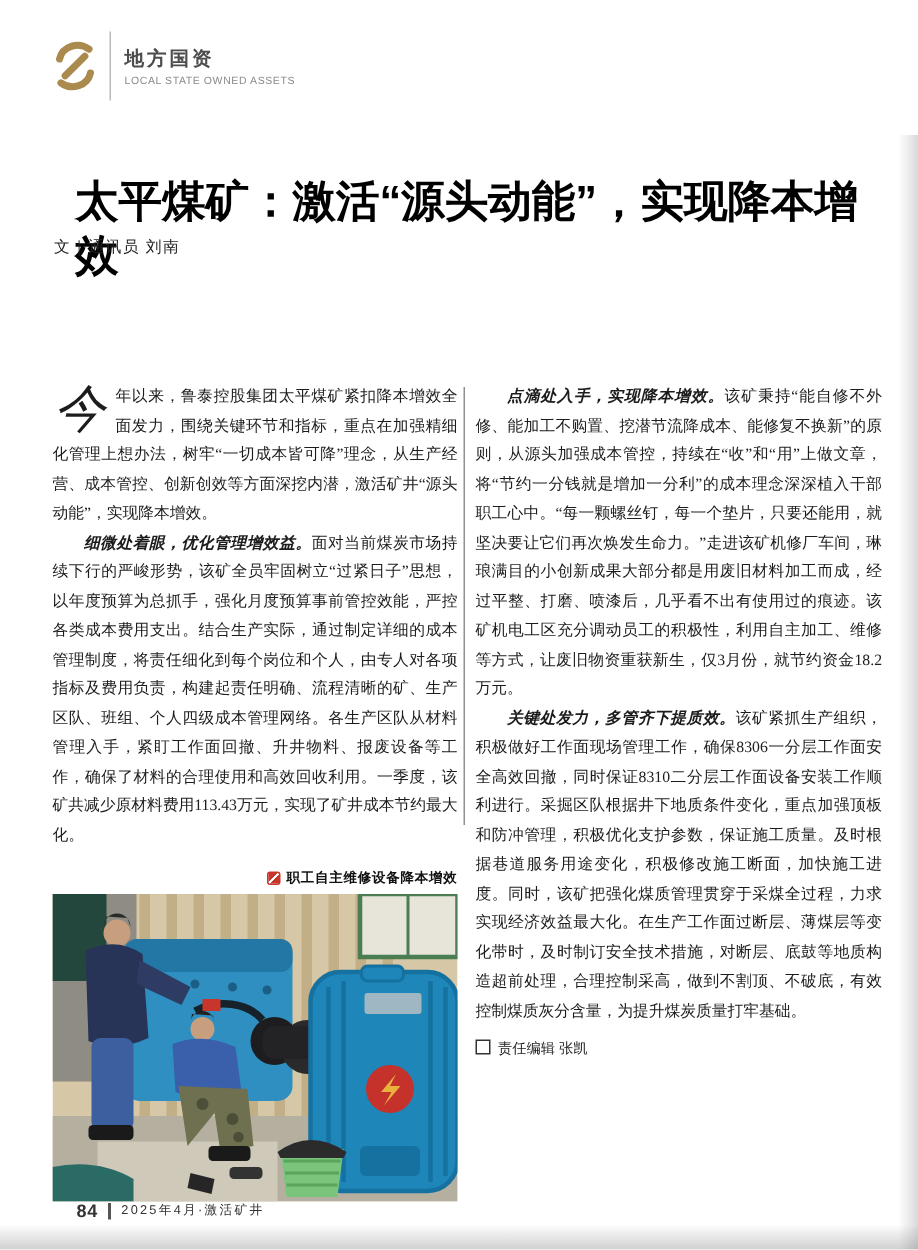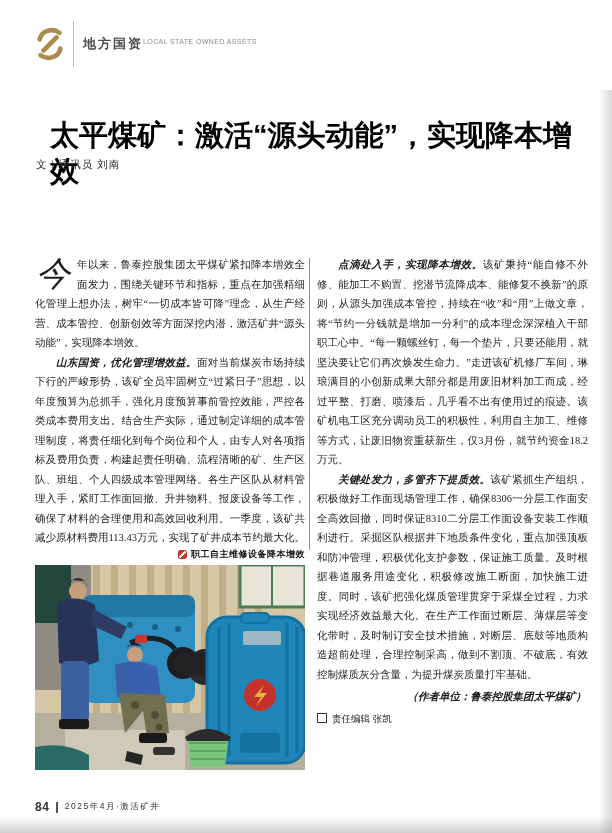--- a/index.html
+++ b/index.html
@@ -6,21 +6,21 @@
   .page {
     position:relative; width:612px; height:833px; margin:0 auto;
     background:#ffffff; overflow:hidden;
     font-family:"Liberation Serif","DejaVu Serif",serif;
     color:#1c1c1c;
   }
   
   .mag-header { position:absolute; left:35px; top:22px; display:flex; align-items:center; height:44px; }
   .brand-logo { width:30px; height:34px; margin-right:8px; }
   .header-divider { width:1px; height:46px; background:#b9b9b9; margin-right:9px; }
-  .brand-text { display:flex; flex-direction:row; justify-content:center; font-family:"Liberation Sans","DejaVu Sans",sans-serif; }
+  .brand-text { display:flex; flex-direction:column; justify-content:center; font-family:"Liberation Sans","DejaVu Sans",sans-serif; }
   .brand-cn { font-size:13px; font-weight:bold; color:#4d4d4d; letter-spacing:2px; }
   .brand-en { font-size:7px; color:#8a8a8a; letter-spacing:0.4px; margin-top:3px; }
   
   .article-title {
     position:absolute; left:34px; top:101px; width:545px; margin:16px;
     font-family:"Liberation Sans","DejaVu Sans",sans-serif;
     font-size:29px; font-weight:900; color:#000; letter-spacing:0px; line-height:36px;
   }
   .byline { position:absolute; left:36px; top:158px; font-size:10.5px; color:#222;
     font-family:"Liberation Sans","DejaVu Sans",sans-serif; letter-spacing:1px; }
@@ -31,42 +31,42 @@
   .col p { margin:0; font-size:10.5px; line-height:19.5px; text-align:justify; color:#1c1c1c; }
   .col p.indent { text-indent:2em; }
   .lead-in { font-weight:bold; font-style:italic; }
   .dropcap {
     float:left; font-size:34px; line-height:36px; font-style:italic;
     padding:1px 7px 0 1px; font-family:"Liberation Serif","DejaVu Serif",serif;
   }
   .column-rule { position:absolute; left:309px; top:258px; width:1px; height:292px; background:#8f8f8f; }
   
   .photo-caption {
-    margin-bottom:4px; text-align:right;
+    margin-top:12px; margin-bottom:4px; text-align:right;
     font-size:9px; font-weight:bold; color:#111; letter-spacing:0.5px;
     font-family:"Liberation Sans","DejaVu Sans",sans-serif;
   }
   .caption-mark {
     display:inline-block; width:7px; height:7px; margin-right:4px; vertical-align:middle;
     background:linear-gradient(135deg,#c8352a 42%,#ffffff 42%,#ffffff 58%,#c8352a 58%);
     border:1px solid #c8352a; border-radius:2px;
   }
   .article-photo { display:block; width:270px; height:205px; }
   
   .end-mark {
     display:inline-block; width:9px; height:9px; margin-left:3px; vertical-align:-1px;
     background:linear-gradient(135deg,#cf3b22 40%,#ffffff 40%,#ffffff 58%,#cf3b22 58%);
     border:1px solid #cf3b22; border-radius:1px;
   }
   .author-note { margin-top:6px; text-align:right; font-size:10.5px; font-style:italic; font-weight:bold; padding-right:2px; }
   .editor-line { margin-top:9px; text-align:left; font-size:9.5px; padding-right:10px;
     font-family:"Liberation Sans","DejaVu Sans",sans-serif; color:#222; }
   .editor-box { display:inline-block; width:8px; height:8px; border:1px solid #333; margin-right:5px; vertical-align:-1px; }
   
-  .page-footer { position:absolute; left:35px; top:800px; display:flex; align-items:center;
+  .page-footer { position:absolute; left:51px; top:800px; display:flex; align-items:center;
     font-family:"Liberation Sans","DejaVu Sans",sans-serif; color:#333; }
   .footer-page-num { font-size:12px; font-weight:bold; letter-spacing:0.5px; }
   .footer-bar { width:1.5px; height:11px; background:#555; margin:0 7px; }
   .footer-issue { font-size:8.5px; letter-spacing:1.5px; }
   
   .edge-right { position:absolute; right:0; top:90px; bottom:0; width:13px;
     background:linear-gradient(to right, rgba(120,120,120,0) 0%, rgba(120,120,120,0.28) 100%); }
   .edge-bottom { position:absolute; left:0; right:0; bottom:0; height:16px;
     background:linear-gradient(to bottom, rgba(120,120,120,0.02) 0%, rgba(110,110,110,0.32) 100%); }
 </style>
@@ -88,21 +88,21 @@
     </div>
   </div>
 
   <h1 class="article-title">太平煤矿：激活“源头动能”，实现降本增效</h1>
   <div class="byline">文｜通讯员 刘南</div>
 
   <div class="column-rule"></div>
 
   <div class="col col-left">
     <p><span class="dropcap">今</span><span>年以来，鲁泰控股集团太平煤矿紧扣降本增效全面发力，围绕关键环节和指标，重点在加强精细化管理上想办法，树牢“一切成本皆可降”理念，从生产经营、成本管控、创新创效等方面深挖内潜，激活矿井“源头动能”，实现降本增效。</span></p>
-    <p class="indent"><span class="lead-in">山东国资，优化管理增效益。</span><span>面对当前煤炭市场持续下行的严峻形势，该矿全员牢固树立“过紧日子”思想，以年度预算为总抓手，强化月度预算事前管控效能，严控各类成本费用支出。结合生产实际，通过制定详细的成本管理制度，将责任细化到每个岗位和个人，由专人对各项指标及费用负责，构建起责任明确、流程清晰的矿、生产区队、班组、个人四级成本管理网络。各生产区队从材料管理入手，紧盯工作面回撤、升井物料、报废设备等工作，确保了材料的合理使用和高效回收利用。一季度，该矿共减少原材料费用113.43万元，实现了矿井成本节约最大化。</span></p>
+    <p class="indent"><span class="lead-in">细微处着眼，优化管理增效益。</span><span>面对当前煤炭市场持续下行的严峻形势，该矿全员牢固树立“过紧日子”思想，以年度预算为总抓手，强化月度预算事前管控效能，严控各类成本费用支出。结合生产实际，通过制定详细的成本管理制度，将责任细化到每个岗位和个人，由专人对各项指标及费用负责，构建起责任明确、流程清晰的矿、生产区队、班组、个人四级成本管理网络。各生产区队从材料管理入手，紧盯工作面回撤、升井物料、报废设备等工作，确保了材料的合理使用和高效回收利用。一季度，该矿共减少原材料费用113.43万元，实现了矿井成本节约最大化。</span></p>
 
     <div class="photo-caption"><span class="caption-mark"></span><span>职工自主维修设备降本增效</span></div>
 
     <svg class="article-photo" viewBox="0 0 270 205" preserveAspectRatio="none">
 
       <rect x="0" y="0" width="270" height="205" fill="#d6c8a6"></rect>
       <rect x="58" y="0" width="7" height="150" fill="#c2ae87"></rect>
         <rect x="76" y="0" width="7" height="150" fill="#c2ae87"></rect>
       <rect x="94" y="0" width="7" height="150" fill="#c2ae87"></rect>
         <rect x="112" y="0" width="7" height="150" fill="#c2ae87"></rect>
@@ -187,21 +187,20 @@
       <path d="M92,186 l16,4 -2,10 -16,-4 Z" fill="#262626"></path>
       <rect x="118" y="182" width="22" height="8" rx="3" fill="#333"></rect>
 
       <path d="M0,182 Q30,176 54,190 L54,205 L0,205 Z" fill="#2a6b66"></path>
     </svg>
   </div>
 
   <div class="col col-right">
     <p class="indent"><span class="lead-in">点滴处入手，实现降本增效。</span><span>该矿秉持“能自修不外修、能加工不购置、挖潜节流降成本、能修复不换新”的原则，从源头加强成本管控，持续在“收”和“用”上做文章，将“节约一分钱就是增加一分利”的成本理念深深植入干部职工心中。“每一颗螺丝钉，每一个垫片，只要还能用，就坚决要让它们再次焕发生命力。”走进该矿机修厂车间，琳琅满目的小创新成果大部分都是用废旧材料加工而成，经过平整、打磨、喷漆后，几乎看不出有使用过的痕迹。该矿机电工区充分调动员工的积极性，利用自主加工、维修等方式，让废旧物资重获新生，仅3月份，就节约资金18.2万元。</span></p>
     <p class="indent"><span class="lead-in">关键处发力，多管齐下提质效。</span><span>该矿紧抓生产组织，积极做好工作面现场管理工作，确保8306一分层工作面安全高效回撤，同时保证8310二分层工作面设备安装工作顺利进行。采掘区队根据井下地质条件变化，重点加强顶板和防冲管理，积极优化支护参数，保证施工质量。及时根据巷道服务用途变化，积极修改施工断面，加快施工进度。同时，该矿把强化煤质管理贯穿于采煤全过程，力求实现经济效益最大化。在生产工作面过断层、薄煤层等变化带时，及时制订安全技术措施，对断层、底鼓等地质构造超前处理，合理控制采高，做到不割顶、不破底，有效控制煤质灰分含量，为提升煤炭质量打牢基础。</span></p>
-    <div class="author-note">（作者单位：鲁泰控股集团太平煤矿）</div>
     <div class="editor-line"><span class="editor-box"></span><span>责任编辑 张凯</span></div>
   </div>
 
   <div class="page-footer">
     <span class="footer-page-num">84</span>
     <span class="footer-bar"></span>
     <span class="footer-issue">2025年4月·激活矿井</span>
   </div>
 
   <div class="edge-right"></div>

